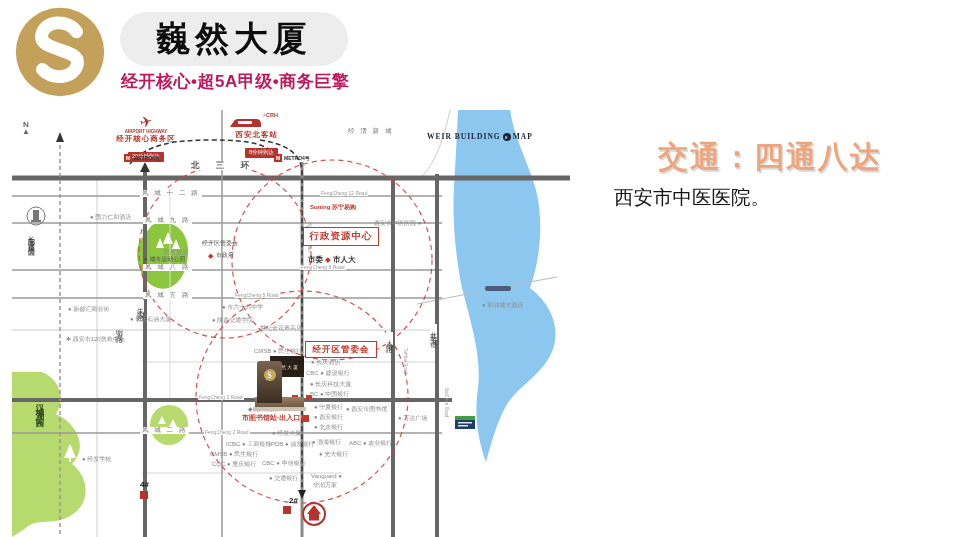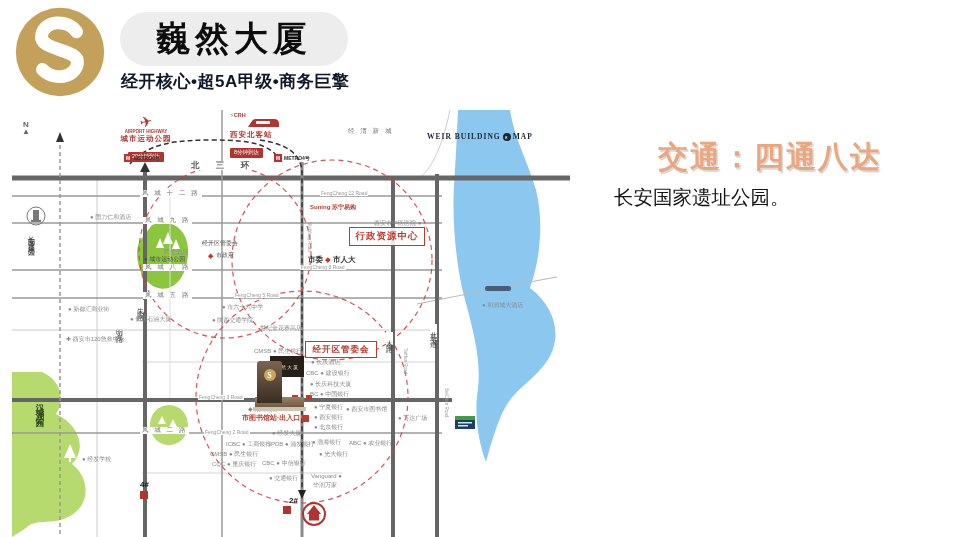--- a/index.html
+++ b/index.html
@@ -3,21 +3,21 @@
 <meta charset="utf-8">
 <style>
   html,body{margin:0;padding:0;background:#fff;}
   #slide{position:relative;width:956px;height:537px;background:#fff;overflow:hidden;
          font-family:"Liberation Sans","DejaVu Sans",sans-serif;}
   
   #logo{position:absolute;left:14px;top:6px;width:92px;height:92px;}
   #title-pill{position:absolute;left:120px;top:12px;width:228px;height:54px;background:#ededed;
               border-radius:27px;display:flex;align-items:center;justify-content:center;}
   #title-pill .t{font-size:34px;font-weight:900;color:#0d0d0d;letter-spacing:5px;}
-  #subtitle{position:absolute;left:121px;top:70px;font-size:17px;font-weight:900;color:#0f172a;letter-spacing:.5px;}
+  #subtitle{position:absolute;left:121px;top:70px;font-size:17px;font-weight:900;color:#be185d;letter-spacing:.5px;}
   
   #rp-heading{position:absolute;left:658px;top:137px;width:300px;font-family:"Liberation Serif","DejaVu Serif",serif;
               font-size:30px;font-weight:bold;color:#eda57c;letter-spacing:2px;text-shadow:1.5px 1.5px 0 #d9d9d9;}
   #rp-lines{position:absolute;left:608px;top:188px;font-family:"Liberation Serif","DejaVu Serif",serif;
             font-size:19.5px;color:#141414;}
   #rp-lines p{margin:0 0 27.5px 0;line-height:20px;}
   #rp-lines p.indent{margin-left:6px;}
   
   #map{position:absolute;left:12px;top:110px;width:558px;height:427px;background:#fff;overflow:hidden;}
   #map svg.base{position:absolute;left:0;top:0;}
@@ -36,40 +36,40 @@
   
   #compass{position:absolute;left:10px;top:10px;text-align:center;color:#666;z-index:6;}
   #compass .n{font-size:8px;font-weight:bold;}
   #compass .a{font-size:8px;line-height:5px;}
   
   #airport{position:absolute;left:103px;top:4px;width:62px;text-align:center;z-index:7;}
   #airport .plane{font-size:15px;color:#b3342e;display:block;line-height:15px;transform:rotate(-12deg);}
   #airport .en{font-size:4.5px;font-weight:bold;color:#b3342e;display:block;}
   #airport .cn{font-size:7.5px;font-weight:bold;color:#b3342e;display:block;letter-spacing:1px;}
   .tag{display:inline-block;background:#b3342e;color:#fff;font-size:5.5px;padding:1.5px 4px;margin-top:2px;border-radius:1px;}
-  #station{position:absolute;left:218px;top:2px;width:66px;text-align:left;z-index:7;}
+  #station{position:absolute;left:200px;top:2px;width:66px;text-align:right;z-index:7;}
   #station .crh{font-size:5.5px;font-weight:bold;color:#b3342e;display:block;}
   #station .train{display:block;margin:0 auto;}
   #station .cn{font-size:7.5px;font-weight:bold;color:#b3342e;display:block;letter-spacing:1px;}
   
   #map-title{position:absolute;left:415px;top:22px;font-family:"Liberation Serif","DejaVu Serif",serif;
              font-size:7.5px;color:#1d2533;letter-spacing:1px;z-index:6;display:flex;align-items:flex-end;gap:2px;font-weight:bold;}
   #map-title .s-circ{display:inline-flex;width:8px;height:8px;border-radius:50%;background:#1d2533;color:#fff;
              font-size:5px;align-items:center;justify-content:center;font-family:"Liberation Serif",serif;}
   
   .metro-mark{position:absolute;display:flex;align-items:center;gap:2px;z-index:7;}
   .metro-mark .sq{width:8px;height:8px;background:#b3342e;color:#fff;font-size:5px;font-weight:bold;
                   display:flex;align-items:center;justify-content:center;}
   .metro-mark .mt{font-size:5px;font-weight:bold;color:#333;}
   .linemark{position:absolute;z-index:7;font-size:8px;font-weight:bold;color:#111;}
   .redsq{position:absolute;width:8px;height:8px;background:#b3342e;z-index:7;}
   
   .zone-box{position:absolute;border:1.5px solid #c0392b;background:rgba(255,255,255,.85);color:#c0392b;
             font-weight:bold;display:flex;align-items:center;justify-content:center;z-index:8;}
-  #zone-admin{left:291px;top:117px;width:74px;height:17px;font-size:9.5px;letter-spacing:1px;margin-left:46px;}
+  #zone-admin{left:291px;top:117px;width:74px;height:17px;font-size:9.5px;letter-spacing:1px;}
   #zone-cbd{left:293px;top:231px;width:70px;height:15px;font-size:8.5px;letter-spacing:1px;}
   #admin-sub{position:absolute;left:296px;top:145px;font-size:7.5px;font-weight:bold;color:#333;z-index:8;white-space:nowrap;}
   #admin-sub .dia2{color:#c0392b;}
   #library{position:absolute;left:230px;top:303px;font-size:7px;font-weight:bold;color:#c0392b;z-index:8;white-space:nowrap;display:flex;align-items:center;gap:2px;}
   #library .ent{width:7px;height:7px;background:#c0392b;display:inline-block;}
   
   #bld-panel{position:absolute;left:258px;top:246px;width:34px;height:21px;background:#282018;z-index:8;
              display:flex;align-items:center;justify-content:center;}
   #bld-panel span{color:#e7d9b8;font-size:5px;letter-spacing:1px;}
   #bld-tower{position:absolute;left:245px;top:251px;width:25px;height:42px;z-index:9;border-radius:3px 3px 0 0;
@@ -90,21 +90,21 @@
     <path d="M68,28 C58,14 33,15 30,32 C27,49 71,46 69,62 C67,79 41,81 31,69" fill="none" stroke="#ffffff" stroke-width="14" stroke-linecap="round"></path>
   </svg>
 
   <div id="title-pill">
     <span class="t">巍然大厦</span>
   </div>
   <div id="subtitle">经开核心•超5A甲级•商务巨擎</div>
 
   <div id="rp-heading">交通：四通八达</div>
   <div id="rp-lines">
-    <p class="indent">长安国家遗址公园。</p>
+    <p class="indent">西安市中医医院。</p>
   </div>
 
   <div id="map">
 
     <svg class="base" width="558" height="427" viewBox="0 0 558 427">
 
       <path d="M446,0 L498,0 C502,28 516,52 524,80 C532,112 528,150 518,178
                C542,196 550,224 538,246 C526,268 506,276 494,296 C486,310 480,330 474,352
                C466,330 462,306 466,278 C470,246 458,210 450,178 C444,150 440,110 442,76
                C444,46 445,22 446,0 Z" fill="#8bc7ef"></path>
@@ -188,21 +188,21 @@
     </svg>
 
     <div id="compass">
       <div class="n">N</div>
       <div class="a">▲</div>
     </div>
 
     <div id="airport">
       <span class="plane">✈</span>
       <span class="en">AIRPORT HIGHWAY</span>
-      <span class="cn">城市运动公园</span>
+      <span class="cn">经开核心商务区</span>
       <span class="tag">20分钟到达</span>
     </div>
 
     <div id="station">
       <span class="crh">⚡CRH</span>
       <svg class="train" width="34" height="12" viewBox="0 0 34 12">
         <path d="M2,9 L6,3 Q7,1 10,1 L28,1 Q33,1 33,6 L33,9 Z" fill="#b3342e"></path>
         <rect x="10" y="3" width="14" height="3" rx="1" fill="#fff"></rect>
       </svg>
       <span class="cn">西安北客站</span>

